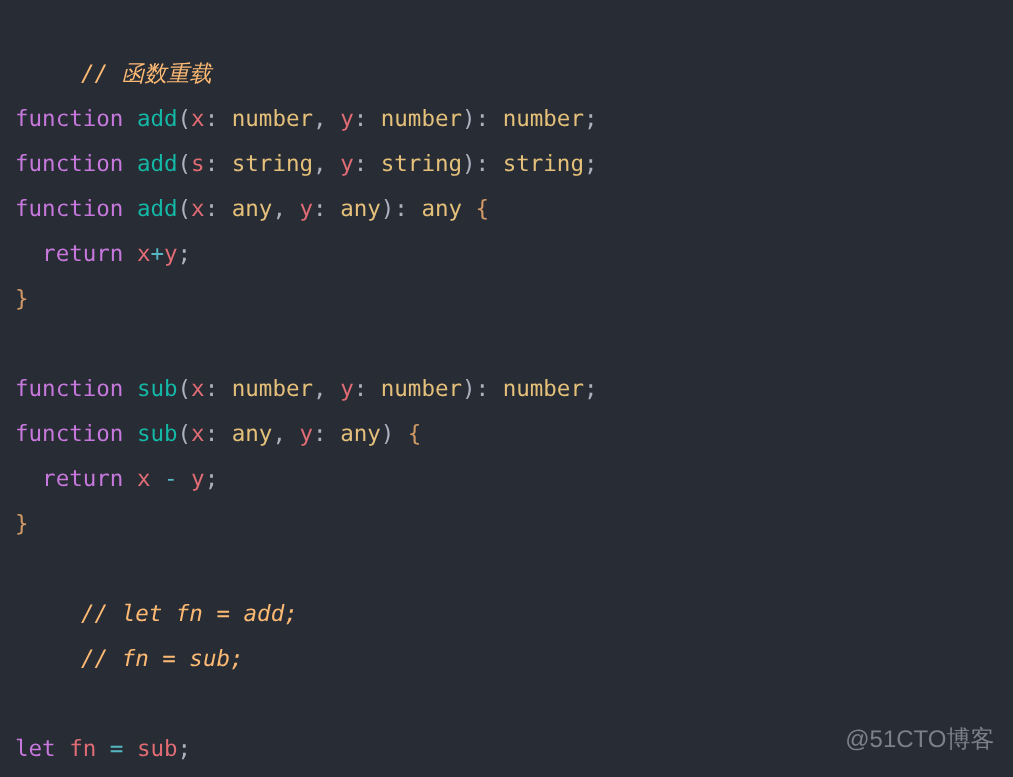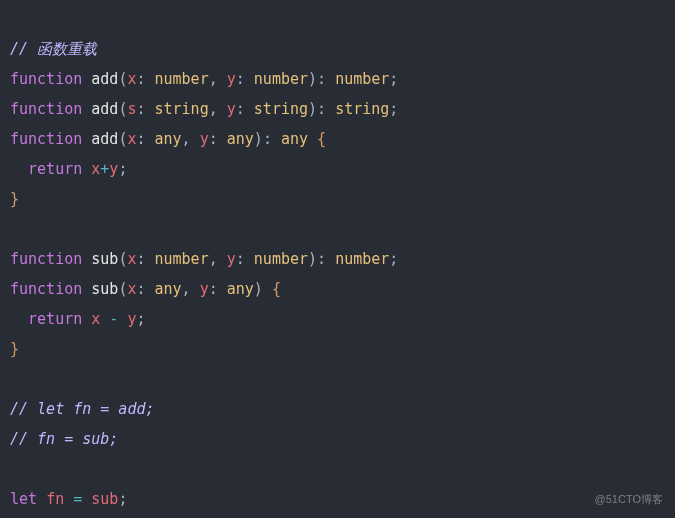--- a/index.html
+++ b/index.html
@@ -12,34 +12,34 @@
     width: 675px;
     height: 518px;
     overflow: hidden;
     position: relative;
     color: #abb2bf;
   }
   .code {
     padding: 4px 10px;
     white-space: pre;
   }
-  .cm   { color: #c4b5fd; font-style: italic; }
+  .cm   { color: #fdba74; font-style: italic; margin-left: 44px; }
   .kw   { color: #c678dd; margin-top: 46px; }
-  .fn   { color: #e5e5e5; }
+  .fn   { color: #14b8a6; }
   .var  { color: #e06c75; }
   .type { color: #e5c07b; text-align: right; }
   .op   { color: #56b6c2; }
   .pn   { color: #abb2bf; }
   .br   { color: #d19a66; }
   .watermark {
     position: absolute;
     bottom: 8px;
     right: 12px;
     color: #8a8f99;
-    font-size: 11px;
+    font-size: 16px;
     font-family: sans-serif;
     opacity: 0.85;
   }
 </style>
 </head>
 <body>
 
 <div class="code">
 <span class="cm">// 函数重载</span>
 <span class="kw">function</span> <span class="fn">add</span><span class="pn">(</span><span class="var">x</span><span class="pn">:</span> <span class="type">number</span><span class="pn">,</span> <span class="var">y</span><span class="pn">:</span> <span class="type">number</span><span class="pn">)</span><span class="pn">:</span> <span class="type">number</span><span class="pn">;</span>

